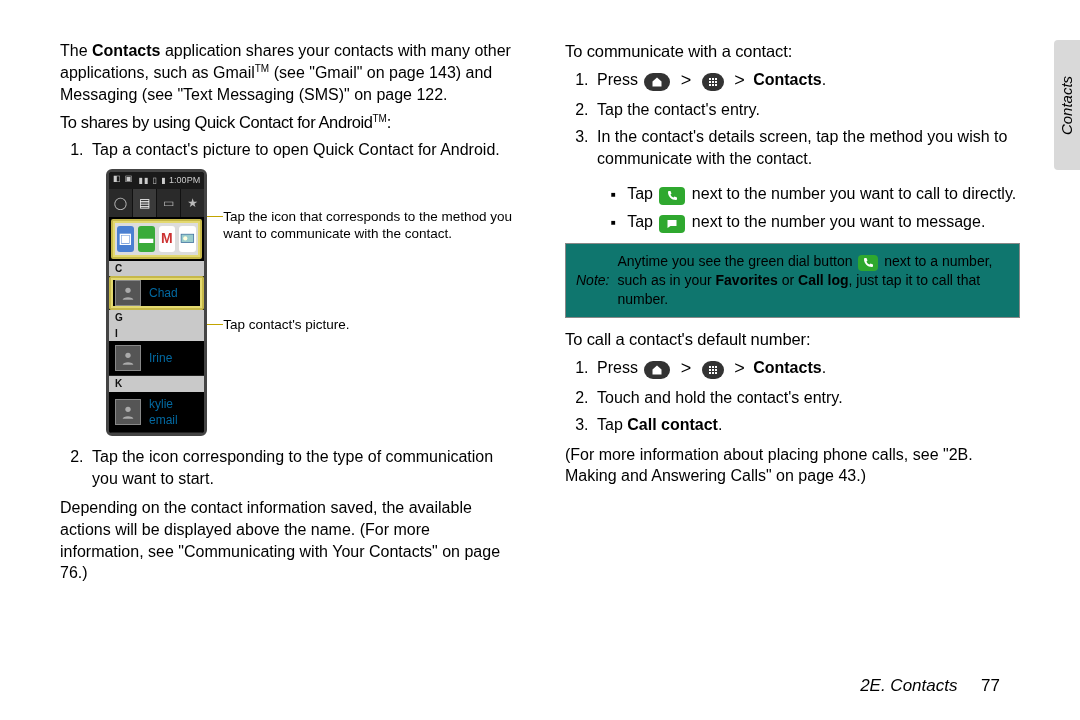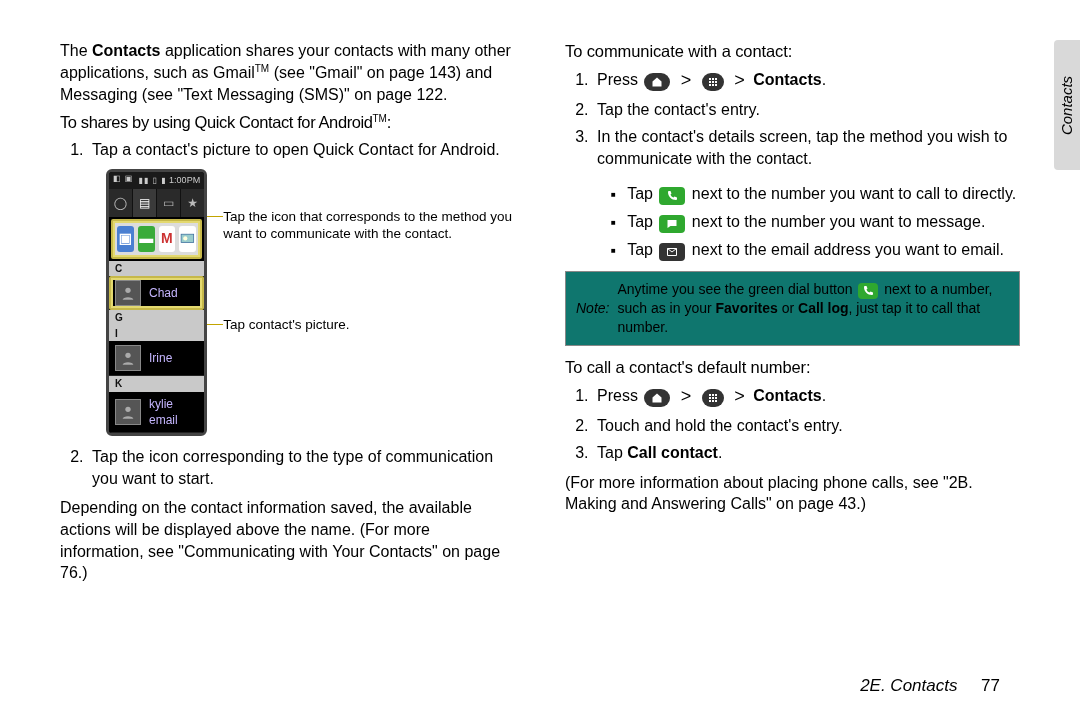--- a/index.html
+++ b/index.html
@@ -167,21 +167,21 @@
   .crow .avatar {
     width: 24px;
     height: 24px;
     background: #555;
     border: 1px solid #888;
     display: flex;
     align-items: center;
     justify-content: center;
   }
   .crow .avatar svg { width: 16px; height: 16px; fill: #aaa; }
-  .crow .cname { color: #c4b5fd; font-size: 12px; flex: 1; }
+  .crow .cname { color: #0369a1; font-size: 12px; flex: 1; }
 
   .annos {
     display: flex;
     flex-direction: column;
     justify-content: flex-start;
     font-size: 13.5px;
     line-height: 1.25;
     padding-top: 40px;
     gap: 74px;
   }
@@ -371,30 +371,20 @@
             </li>
             <li>
               <span>Tap </span>
               <span class="icon-pill green">
                   <svg viewBox="0 0 24 24" fill="#fff">
                     <path d="M3 4h18v12H9l-6 4z"></path>
                   </svg>
                 </span>
               <span> next to the number you want to message.</span>
             </li>
-            <li>
-              <span>Tap </span>
-              <span class="icon-pill dark">
-                  <svg viewBox="0 0 24 24" fill="#fff">
-                    <path d="M3 5h18v14H3z" fill="none" stroke="#fff" stroke-width="2"></path>
-                    <path d="M3 5l9 7 9-7" fill="none" stroke="#fff" stroke-width="2"></path>
-                  </svg>
-                </span>
-              <span> next to the email address you want to email.</span>
-            </li>
           </ul>
         </li>
       </ol>
 
       <div class="note-box">
         <div class="note-label">Note:</div>
         <div>
           <span>Anytime you see the green dial button </span>
           <span class="icon-pill green" style="width:20px;height:16px">
               <svg viewBox="0 0 24 24" fill="#fff">

